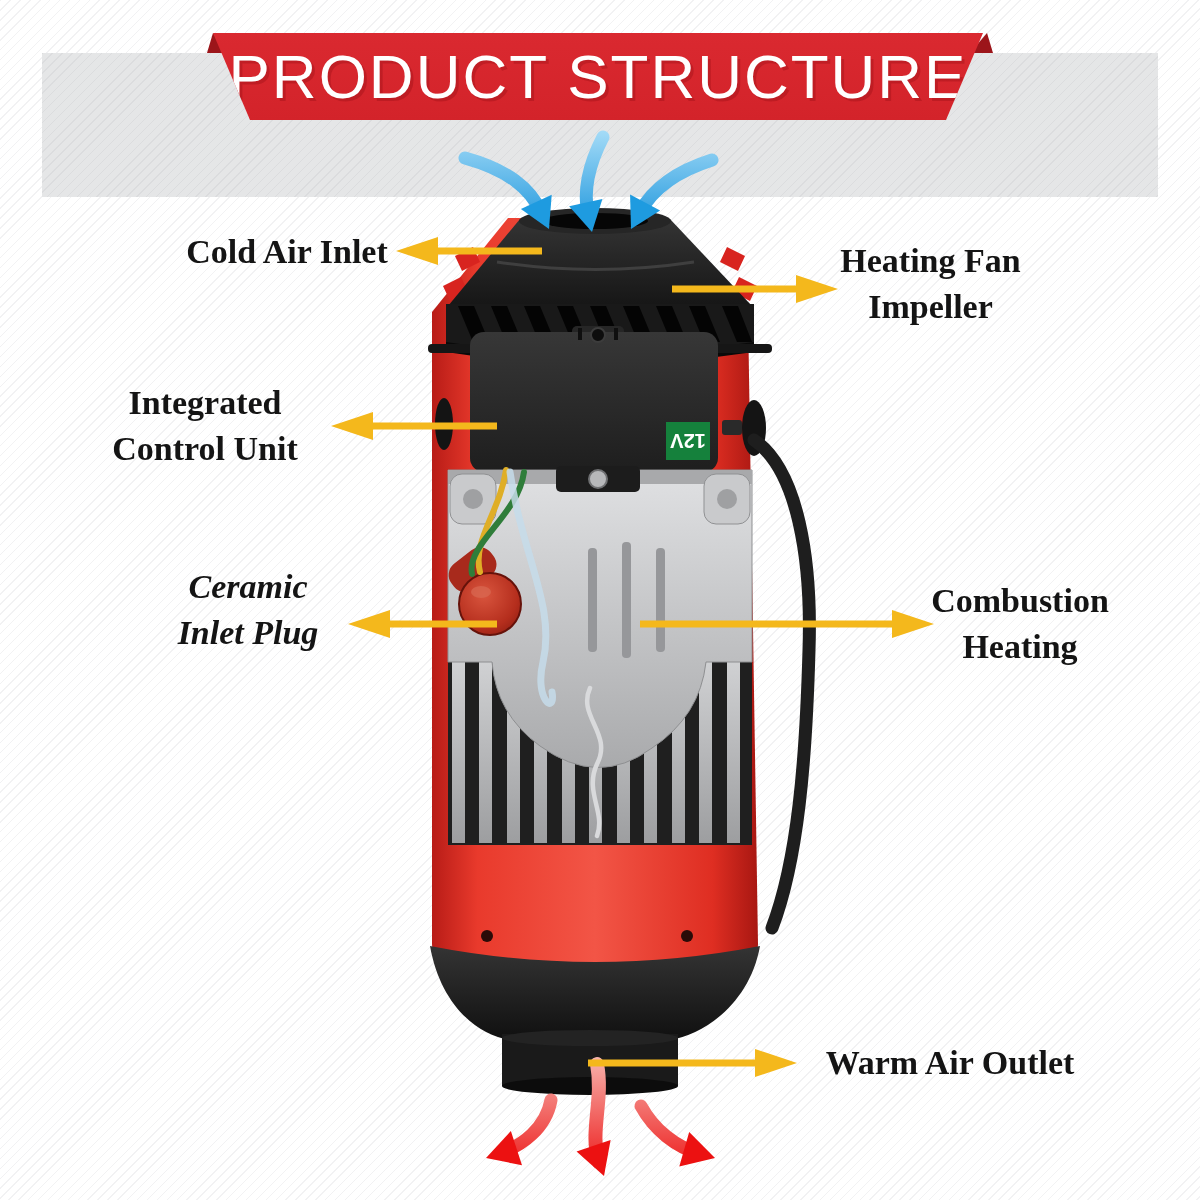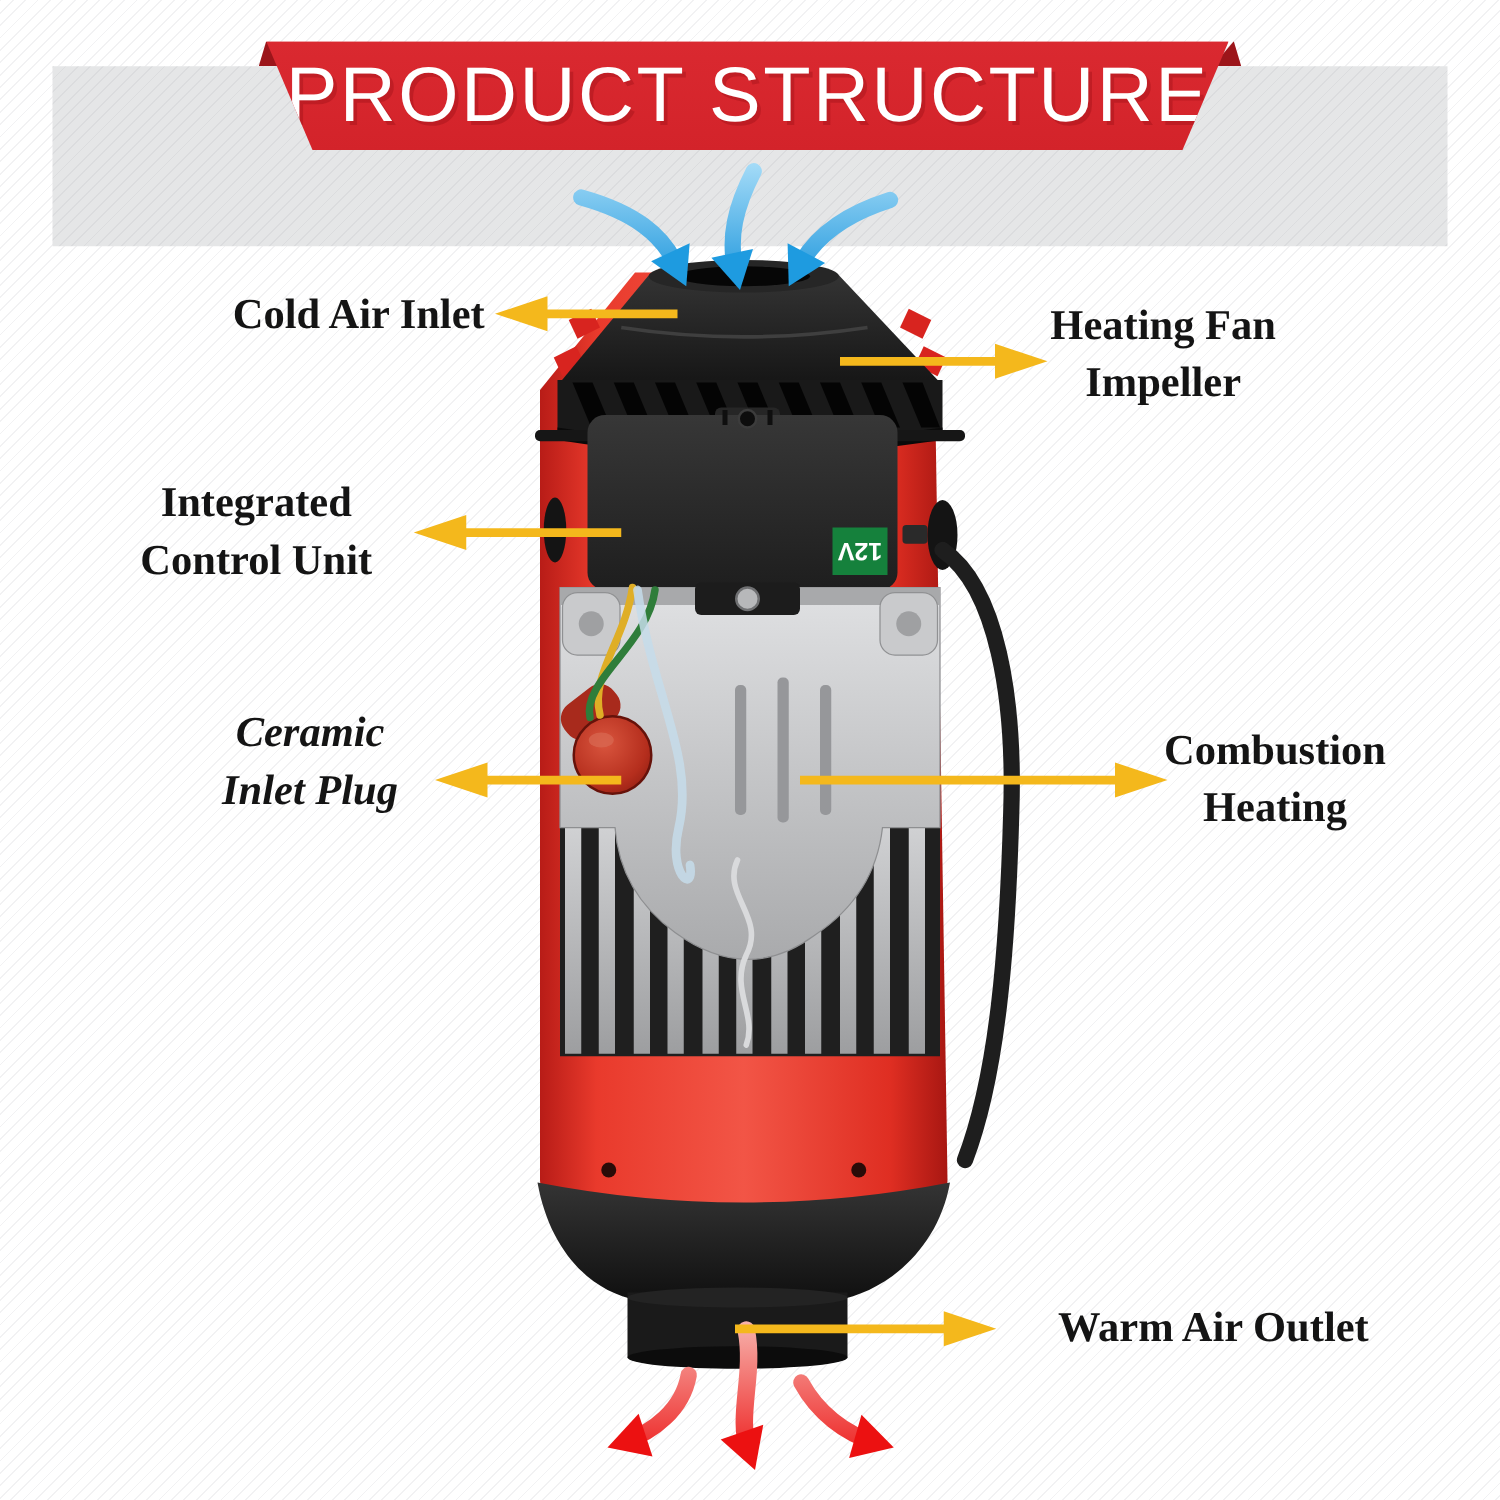--- a/index.html
+++ b/index.html
@@ -31,21 +31,21 @@
   .fold-right{left:970px;clip-path:polygon(74% 0,100% 100%,0 100%);}
   .diagram-svg{position:absolute;left:0;top:0;width:1200px;height:1200px;}
   .lbl{position:absolute;font-family:"Liberation Serif","DejaVu Serif",serif;
     font-size:34px;font-weight:700;color:#141414;text-align:center;line-height:46px;}
   .lbl div{white-space:nowrap;}
   .lbl-cold{left:172px;top:229px;width:230px;}
   .lbl-fan{left:818px;top:238px;width:225px;}
   .lbl-icu{left:90px;top:380px;width:230px;}
   .lbl-glow{left:133px;top:564px;width:230px;font-style:italic;}
   .lbl-comb{left:905px;top:578px;width:230px;}
-  .lbl-warm{left:805px;top:1040px;width:290px;text-align:right;}
+  .lbl-warm{left:805px;top:1040px;width:290px;text-align:center;}
 </style>
 </head>
 <body>
 
 <div class="stage">
 
   <div class="header-band"></div>
   <div class="fold fold-left"></div>
   <div class="fold fold-right"></div>
   <div class="banner">

